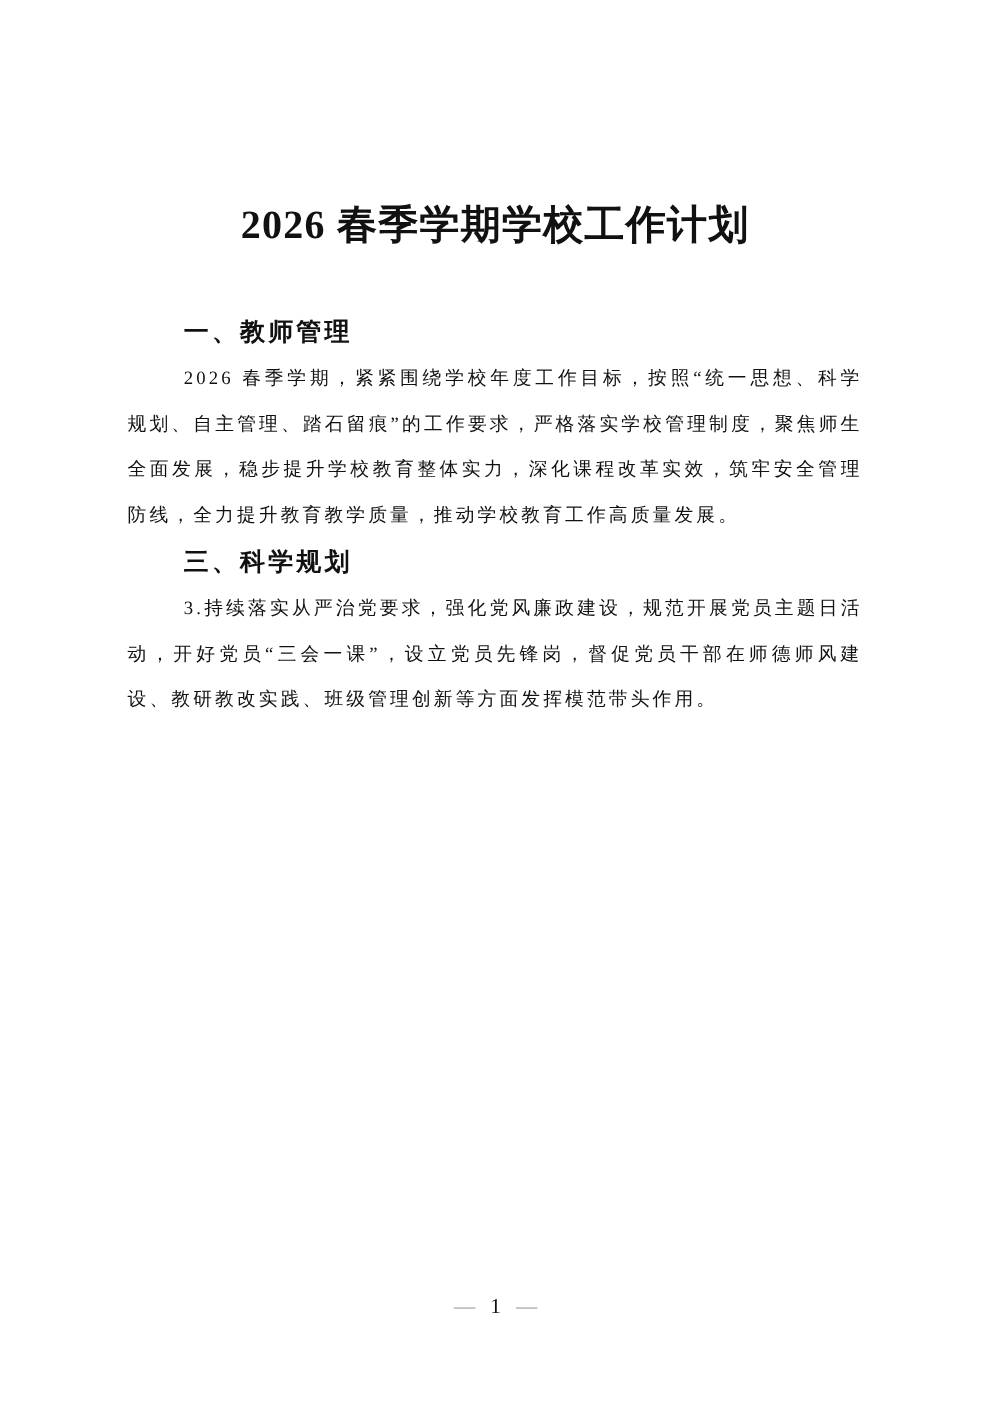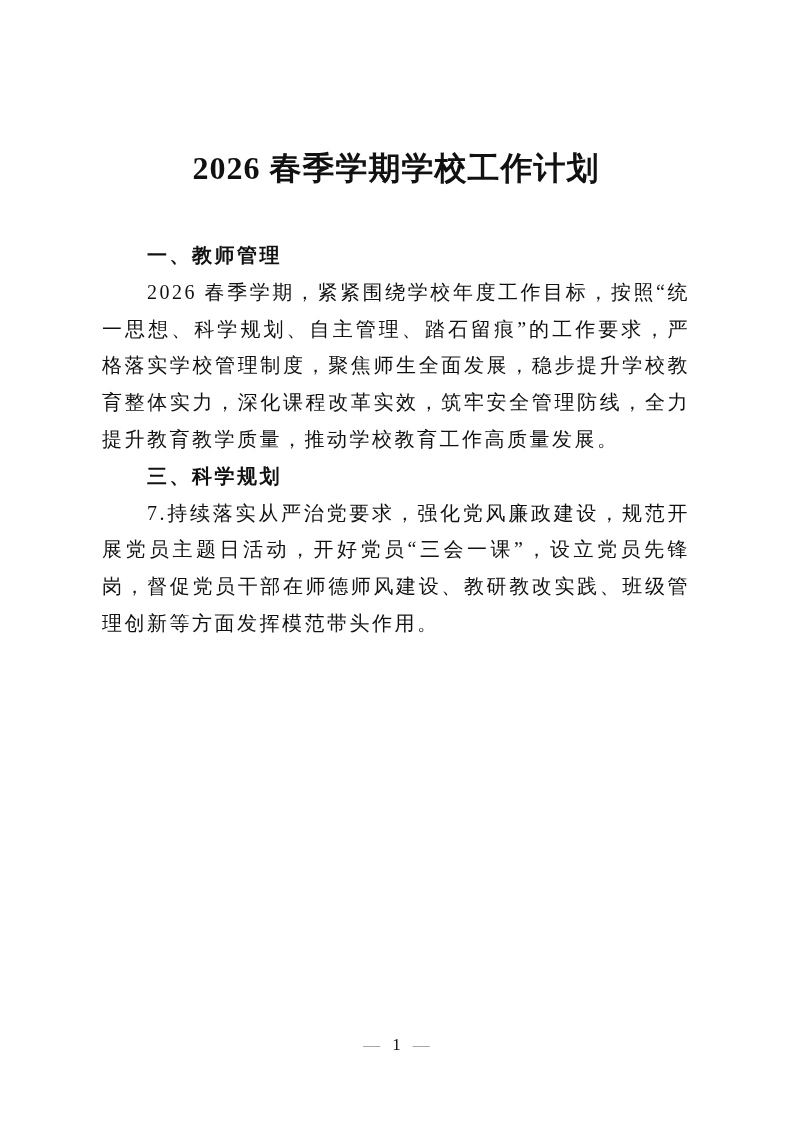--- a/index.html
+++ b/index.html
@@ -16,34 +16,34 @@
     position: absolute;
     left: 102px;
     top: 141px;
     width: 588px;
   }
   .doc-title {
     font-size: 32px;
     font-weight: bold;
     text-align: center;
     line-height: 46px;
-    margin: 4px 0 46px 0;
+    margin: 15px 0 46px 0;
     letter-spacing: 1px;
     white-space: nowrap;
   }
   .sec-heading {
     font-size: 20px;
     font-weight: bold;
     margin: 0;
     line-height: 36.8px;
     text-indent: 45px;
     letter-spacing: 2.5px;
   }
   .para {
-    font-size: 20px;
+    font-size: 15px;
     font-weight: normal;
     margin: 0;
     line-height: 36.8px;
     text-indent: 45px;
     letter-spacing: 2.5px;
     text-align: justify;
     text-justify: inter-character;
   }
   .footer {
     position: absolute;
@@ -73,20 +73,20 @@
 
     <h2 class="sec-heading">一、教师管理</h2>
 
     <p class="para">2026 春季学期，紧紧围绕学校年度工作目标，按照“统一思想、科学规划、自主管理、踏石留痕”的工作要求，严格落实学校管理制度，聚焦师生全面发展，稳步提升学校教育整体实力，深化课程改革实效，筑牢安全管理防线，全力提升教育教学质量，推动学校教育工作高质量发展。</p>
 
 
 
     <h2 class="sec-heading">三、科学规划</h2>
 
 
-    <p class="para">7.持续落实从严治党要求，强化党风廉政建设，规范开展党员主题日活动，开好党员“三会一课”，设立党员先锋岗，督促党员干部在师德师风建设、教研教改实践、班级管理创新等方面发挥模范带头作用。</p>
+    <p class="para">3.持续落实从严治党要求，强化党风廉政建设，规范开展党员主题日活动，开好党员“三会一课”，设立党员先锋岗，督促党员干部在师德师风建设、教研教改实践、班级管理创新等方面发挥模范带头作用。</p>
 
   </div>
 
   <div class="footer">
     <span class="dash">—</span><span class="num">1</span><span class="dash">—</span>
   </div>
 </div>
 
 </body></html>

